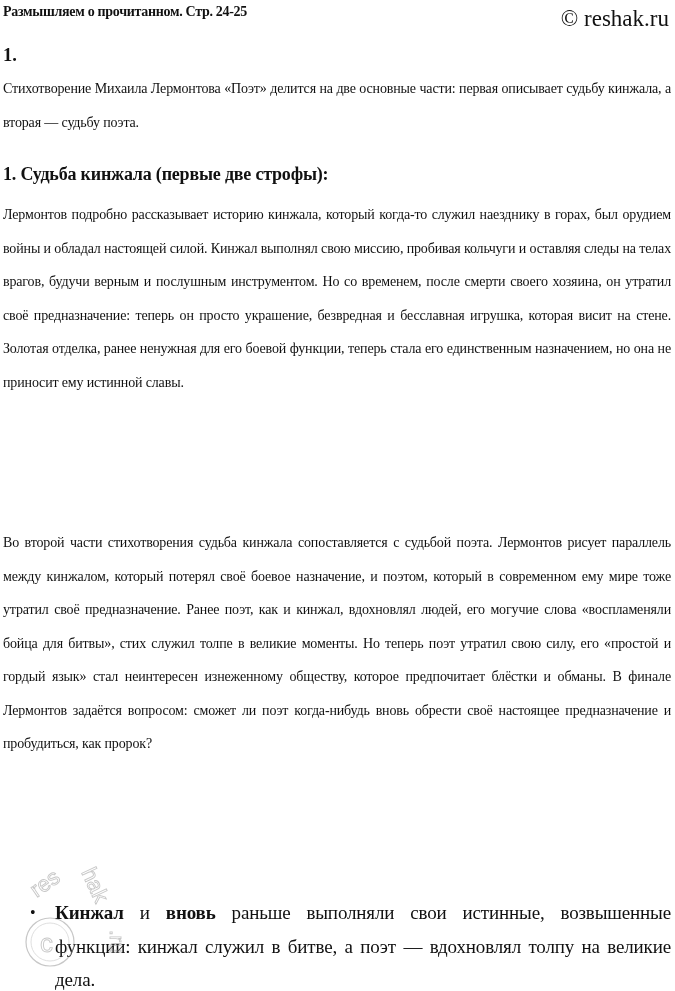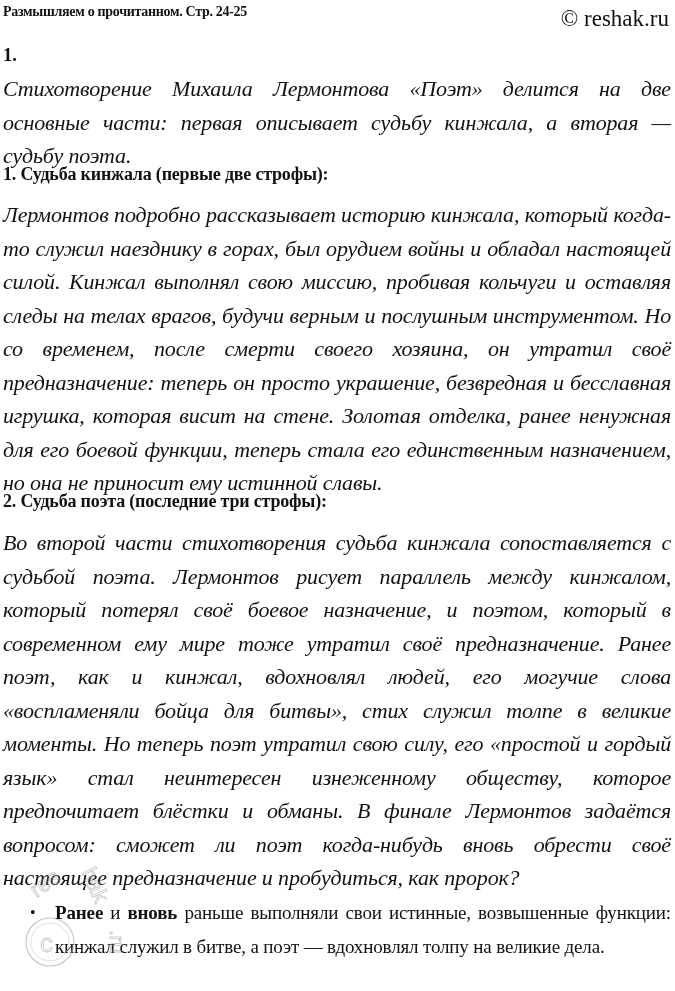--- a/index.html
+++ b/index.html
@@ -46,26 +46,25 @@
       left: 0;
       top: 44px;
       font-weight: bold;
       font-size: 18.5px;
       line-height: 22px;
     }
     .para {
       position: absolute;
       left: 0;
       width: 668px;
-      font-size: 22px;
+      font-size: 14px;
       line-height: 33.5px;
       text-align: justify;
       text-align-last: left;
       letter-spacing: -0.15px;
-      font-style: italic;
     }
     .heading {
       position: absolute;
       left: 0;
       font-weight: bold;
       font-size: 18px;
       line-height: 22px;
       letter-spacing: -0.2px;
     }
     .bullet-list {
@@ -114,29 +113,28 @@
   </div>
 
   <div class="section-num">1.</div>
 
   <p class="para" style="top:72px;margin:0;">Стихотворение Михаила Лермонтова «Поэт» делится на две основные части: первая описывает судьбу кинжала, а вторая — судьбу поэта.</p>
 
   <div class="heading" style="top:163px;">1. Судьба кинжала (первые две строфы):</div>
 
   <p class="para" style="top:198px;margin:0;">Лермонтов подробно рассказывает историю кинжала, который когда-то служил наезднику в горах, был орудием войны и обладал настоящей силой. Кинжал выполнял свою миссию, пробивая кольчуги и оставляя следы на телах врагов, будучи верным и послушным инструментом. Но со временем, после смерти своего хозяина, он утратил своё предназначение: теперь он просто украшение, безвредная и бесславная игрушка, которая висит на стене. Золотая отделка, ранее ненужная для его боевой функции, теперь стала его единственным назначением, но она не приносит ему истинной славы.</p>
 
-  <div class="heading" style="top:490px;">2. Судьба поэта (последние три строфы):</div>
 
   <p class="para" style="top:526px;margin:0;">Во второй части стихотворения судьба кинжала сопоставляется с судьбой поэта. Лермонтов рисует параллель между кинжалом, который потерял своё боевое назначение, и поэтом, который в современном ему мире тоже утратил своё предназначение. Ранее поэт, как и кинжал, вдохновлял людей, его могучие слова «воспламеняли бойца для битвы», стих служил толпе в великие моменты. Но теперь поэт утратил свою силу, его «простой и гордый язык» стал неинтересен изнеженному обществу, которое предпочитает блёстки и обманы. В финале Лермонтов задаётся вопросом: сможет ли поэт когда-нибудь вновь обрести своё настоящее предназначение и пробудиться, как пророк?</p>
 
 
   <ul class="bullet-list">
     <li class="bullet-item">
       <span class="bullet-dot">•</span>
-      <span class="bullet-strong">Ранее</span><span> и </span><span class="bullet-strong">вновь</span><span> раньше выполняли свои истинные, возвышенные функции: кинжал служил в битве, а поэт — вдохновлял толпу на великие дела.</span>
+      <span class="bullet-strong">Кинжал</span><span> и </span><span class="bullet-strong">вновь</span><span> раньше выполняли свои истинные, возвышенные функции: кинжал служил в битве, а поэт — вдохновлял толпу на великие дела.</span>
     </li>
   </ul>
 </div>
 
 <svg class="watermark" viewBox="0 0 110 130" xmlns="http://www.w3.org/2000/svg">
   <circle cx="32" cy="82" r="24" fill="none" stroke="#9a9a9a" stroke-width="1.2"></circle>
   <circle cx="32" cy="82" r="19" fill="none" stroke="#b5b5b5" stroke-width="0.8"></circle>
   <text x="22" y="92" font-family="Liberation Sans, sans-serif" font-size="26" fill="none" stroke="#9a9a9a" stroke-width="0.9">c</text>
   <text x="16" y="30" font-family="Liberation Sans, sans-serif" font-size="22" fill="none" stroke="#9a9a9a" stroke-width="0.9" transform="rotate(-35 30 30)">res</text>
   <text x="54" y="14" font-family="Liberation Sans, sans-serif" font-size="22" fill="none" stroke="#9a9a9a" stroke-width="0.9" transform="rotate(65 60 20)">hak</text>

